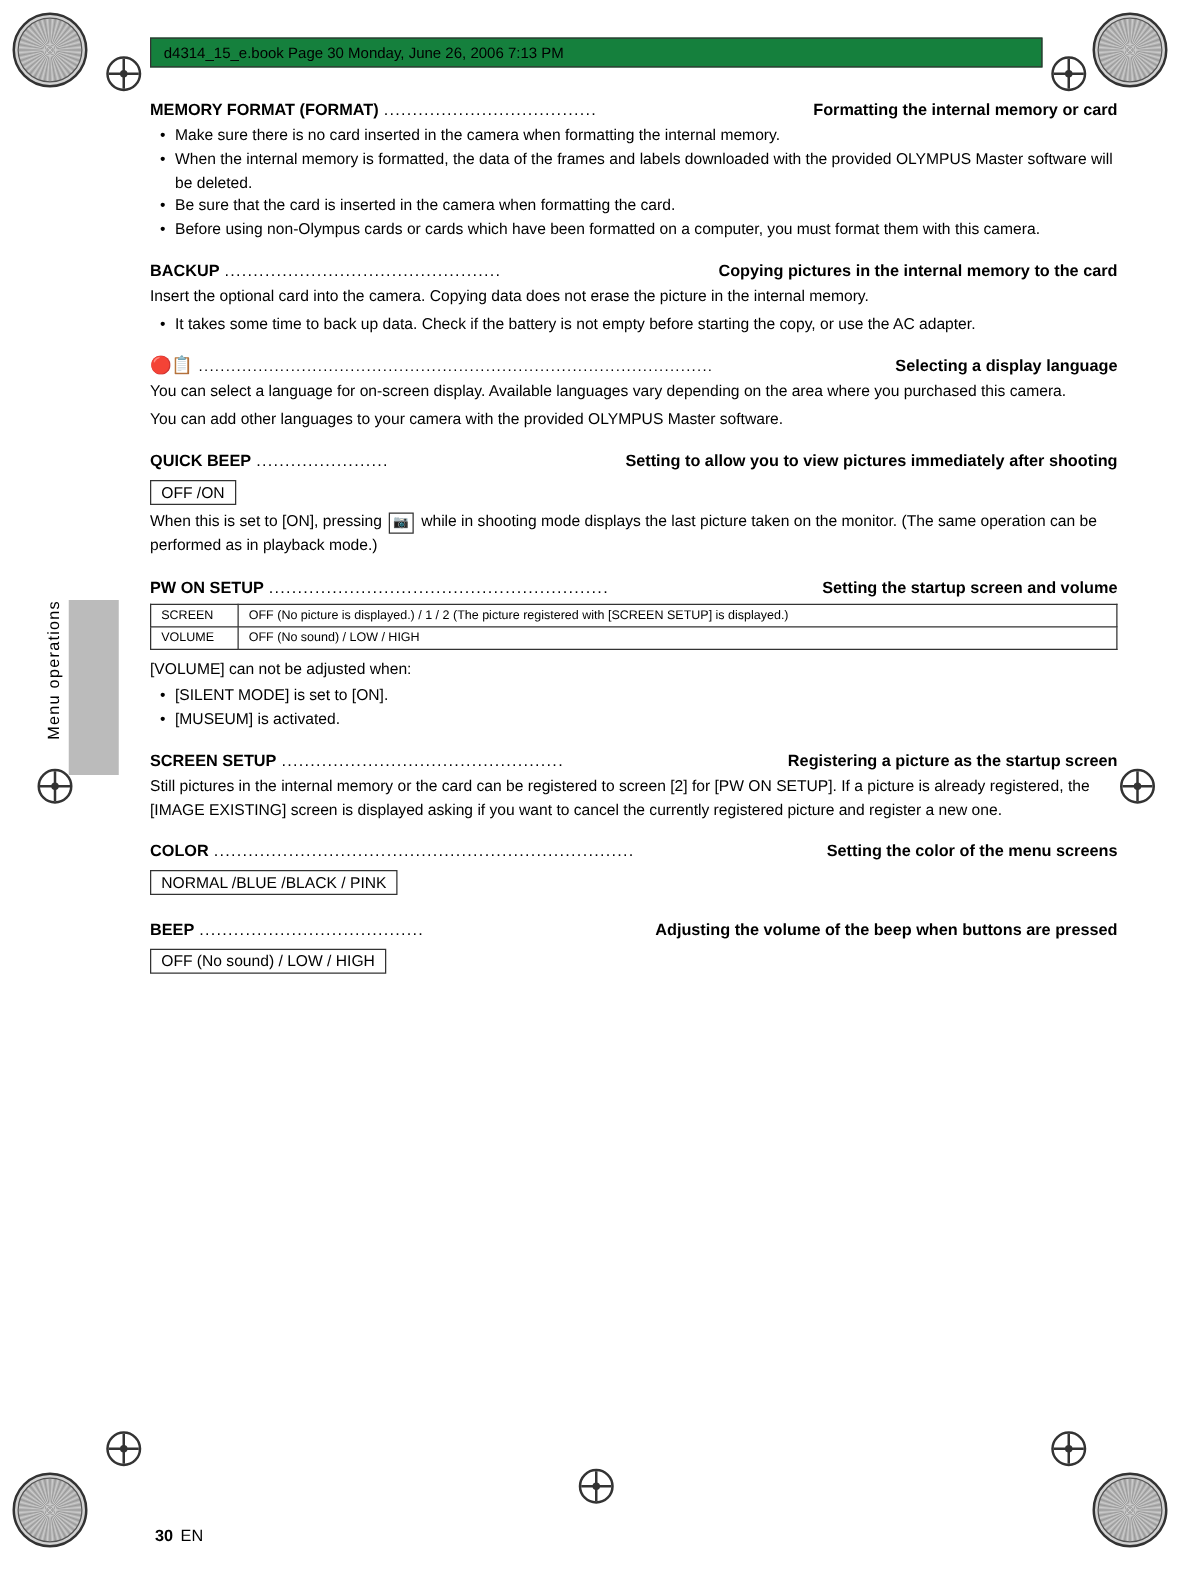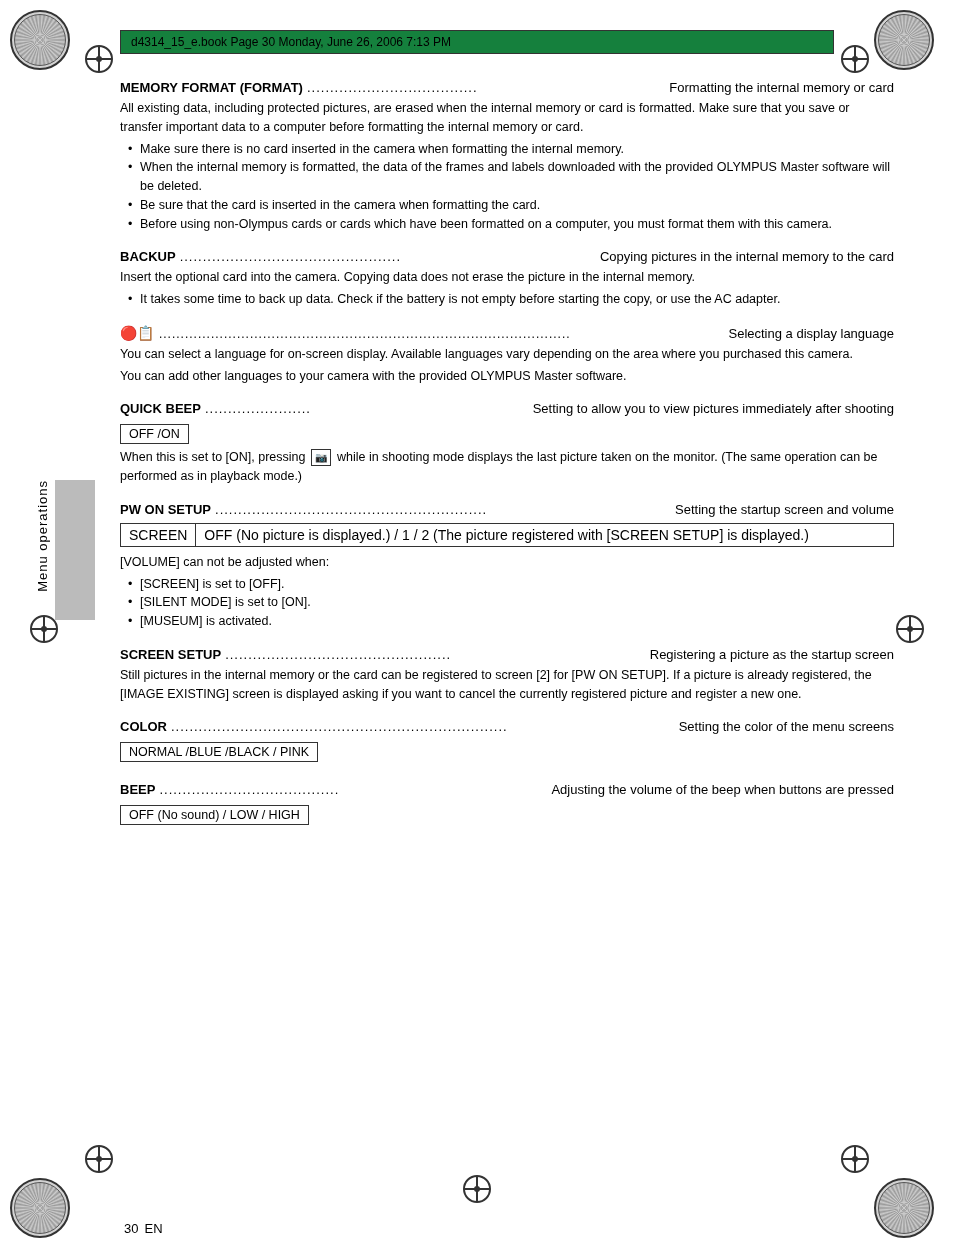--- a/index.html
+++ b/index.html
@@ -150,21 +150,21 @@
     .full-table {
       border: 1px solid #333;
       width: 100%;
       margin: 6px 0;
       border-collapse: collapse;
     }
 
     .full-table td {
       border: 1px solid #333;
       padding: 3px 8px;
-      font-size: 14px;
+      font-size: 10px;
       vertical-align: top;
     }
 
     .quick-view-box {
       border: 1px solid #333;
       display: inline-block;
       padding: 2px 8px;
       margin: 4px 0;
       font-size: 12.5px;
     }
@@ -189,21 +189,21 @@
     .page-number {
       position: absolute;
       bottom: 20px;
       left: 120px;
       font-size: 18px;
       font-weight: bold;
     }
 
     .page-number span {
       font-size: 13px;
-      font-weight: normal;
+      font-weight: bold;
       margin-left: 4px;
     }
 
     .title-line {
       display: flex;
       align-items: baseline;
       margin-bottom: 4px;
     }
 
     .title-bold {
@@ -215,21 +215,21 @@
     .title-dots {
       flex: 1;
       overflow: hidden;
       white-space: nowrap;
       letter-spacing: 1px;
       margin: 0 4px;
       font-size: 13px;
     }
 
     .title-right {
-      font-weight: normal;
+      font-weight: bold;
       font-size: 13px;
       white-space: nowrap;
     }
 
     
     .side-tab {
       position: absolute;
       left: 55px;
       top: 480px;
       width: 40px;
@@ -296,21 +296,20 @@
 <div class="side-label">Menu operations</div>
 
 <div class="content">
 
   <div class="section">
     <div class="title-line">
       <span class="title-bold">MEMORY FORMAT (FORMAT)</span>
       <span class="title-dots">.....................................</span>
       <span class="title-right">Formatting the internal memory or card</span>
     </div>
-    <p class="section-desc">All existing data, including protected pictures, are erased when the internal memory or card is formatted. Make sure that you save or transfer important data to a computer before formatting the internal memory or card.</p>
     <ul class="bullet-list">
       <li>Make sure there is no card inserted in the camera when formatting the internal memory.</li>
       <li>When the internal memory is formatted, the data of the frames and labels downloaded with the provided OLYMPUS Master software will be deleted.</li>
       <li>Be sure that the card is inserted in the camera when formatting the card.</li>
       <li>Before using non-Olympus cards or cards which have been formatted on a computer, you must format them with this camera.</li>
     </ul>
   </div>
 
   <div class="section">
     <div class="title-line">
@@ -355,25 +354,28 @@
       <span class="title-bold">PW ON SETUP</span>
       <span class="title-dots">...........................................................</span>
       <span class="title-right">Setting the startup screen and volume</span>
     </div>
     <table class="full-table">
       <tbody>
           <tr>
         <td style="width:70px; font-weight:normal;">SCREEN</td>
         <td>OFF (No picture is displayed.)    /  1  / 2 (The picture registered with [SCREEN SETUP] is displayed.)</td>
       </tr>
+      <tr>
+        <td style="font-weight:normal;">VOLUME</td>
+        <td>OFF (No sound)    /  LOW    / HIGH</td>
+      </tr>
     </tbody>
       </table>
     <p class="section-desc">[VOLUME] can not be adjusted when:</p>
     <ul class="bullet-list">
-      <li>[SCREEN] is set to [OFF].</li>
       <li>[SILENT MODE] is set to [ON].</li>
       <li>[MUSEUM] is activated.</li>
     </ul>
   </div>
 
   <div class="section">
     <div class="title-line">
       <span class="title-bold">SCREEN SETUP</span>
       <span class="title-dots">.................................................</span>
       <span class="title-right">Registering a picture as the startup screen</span>

